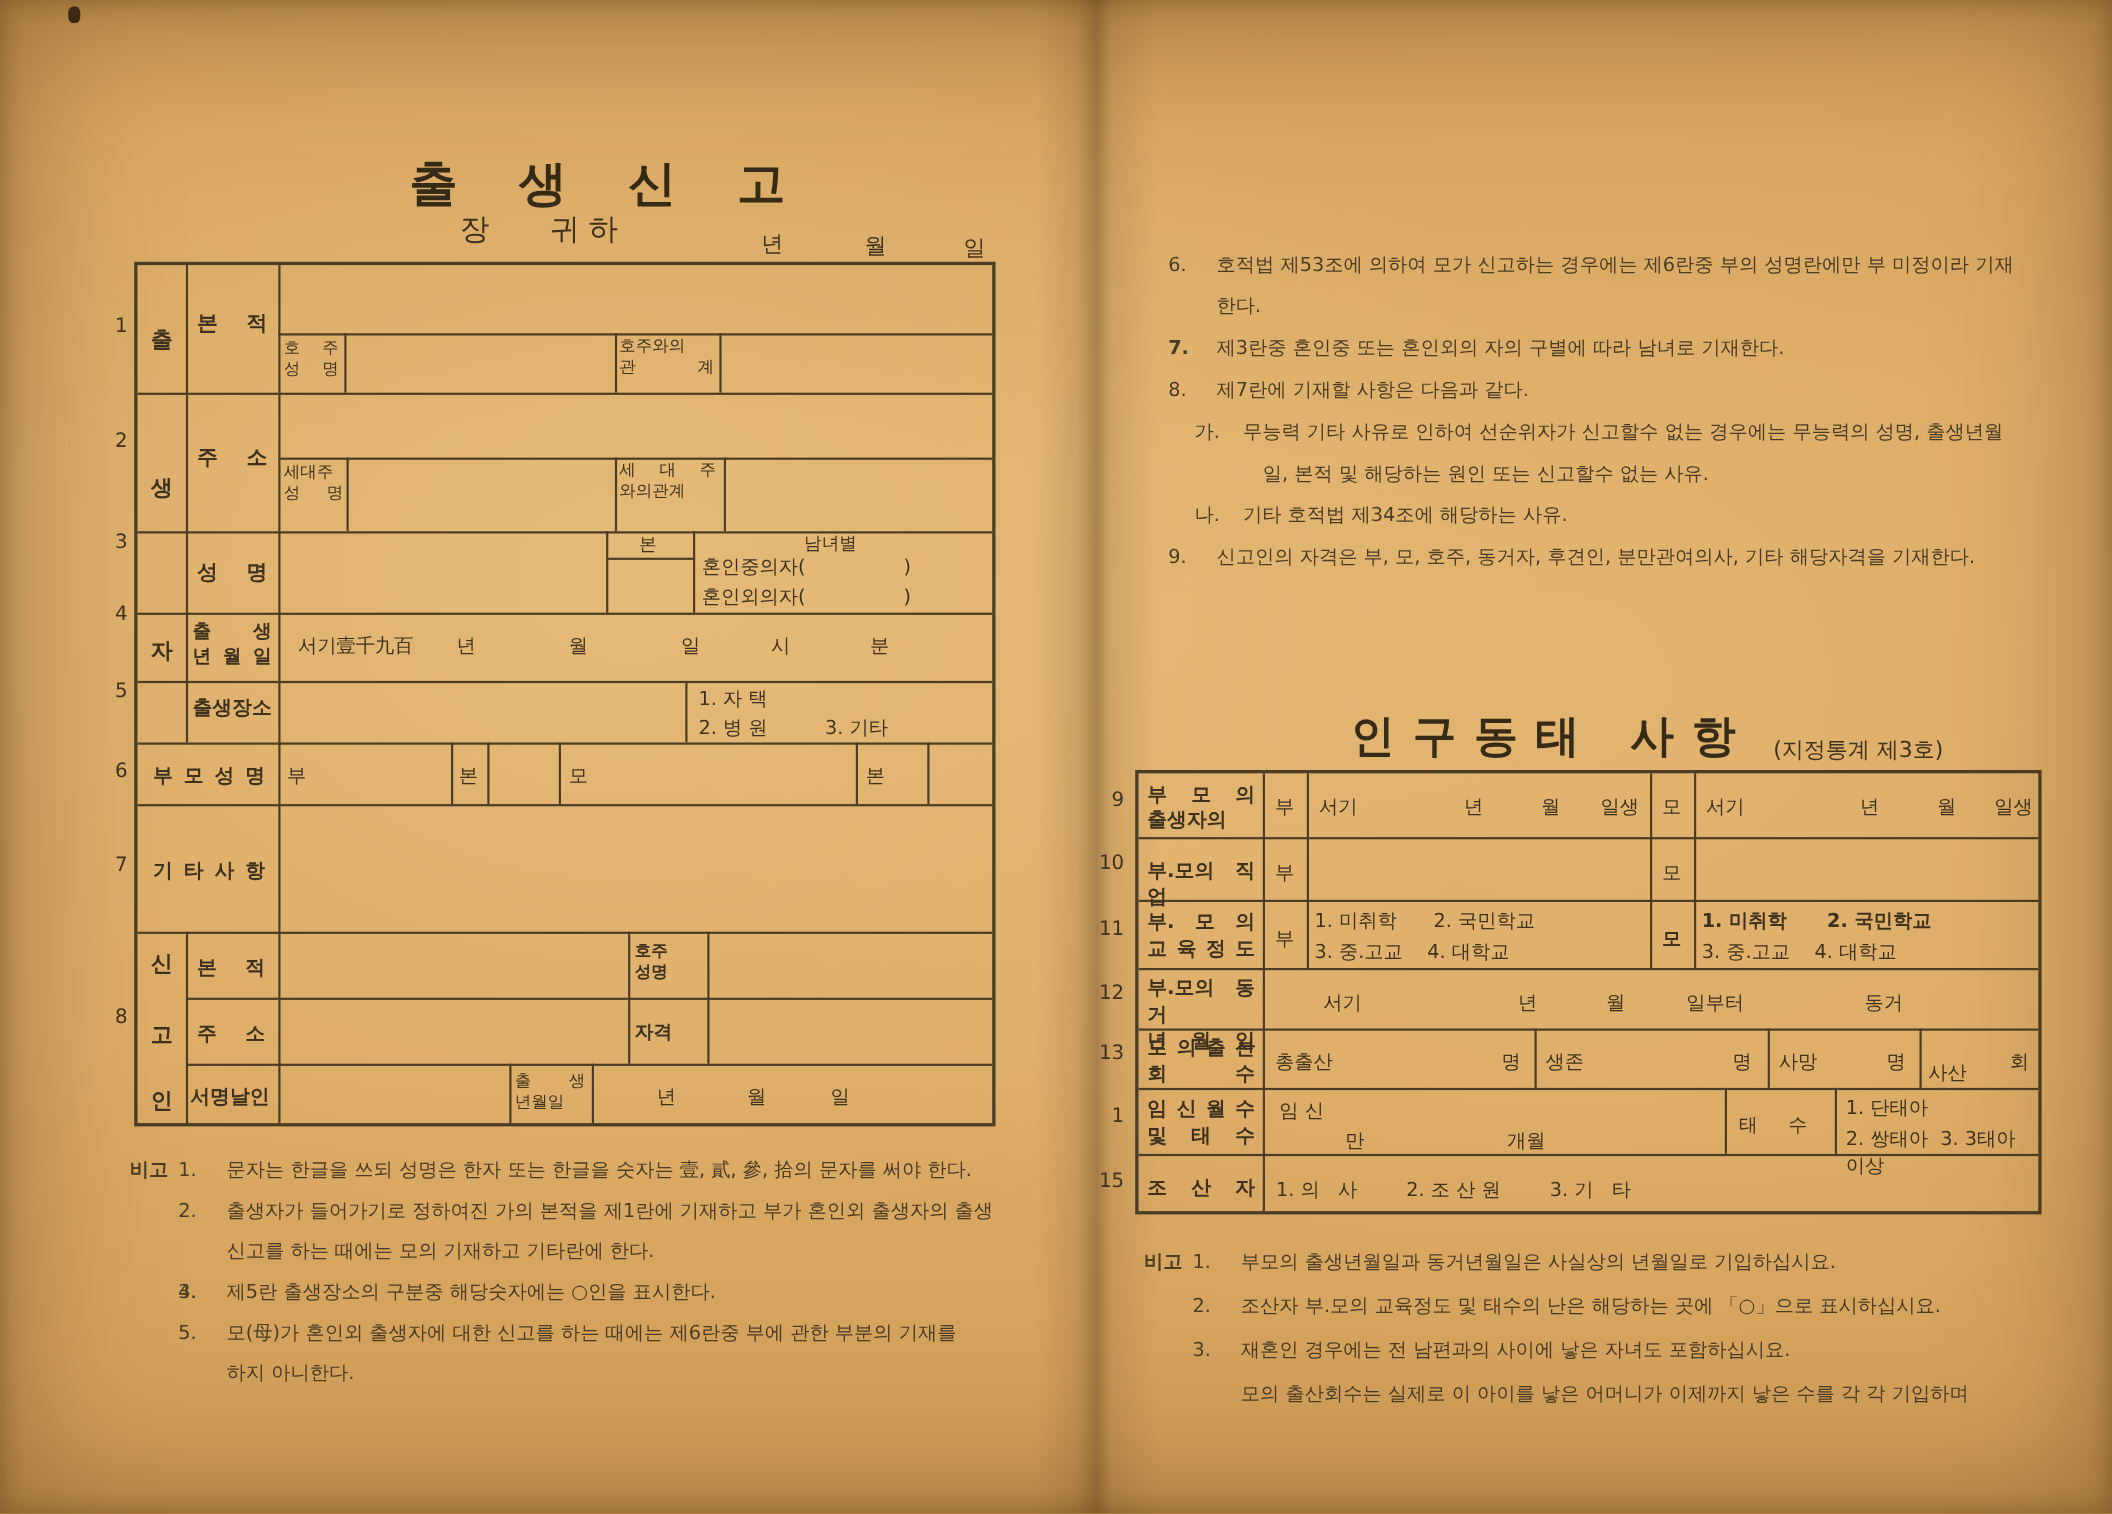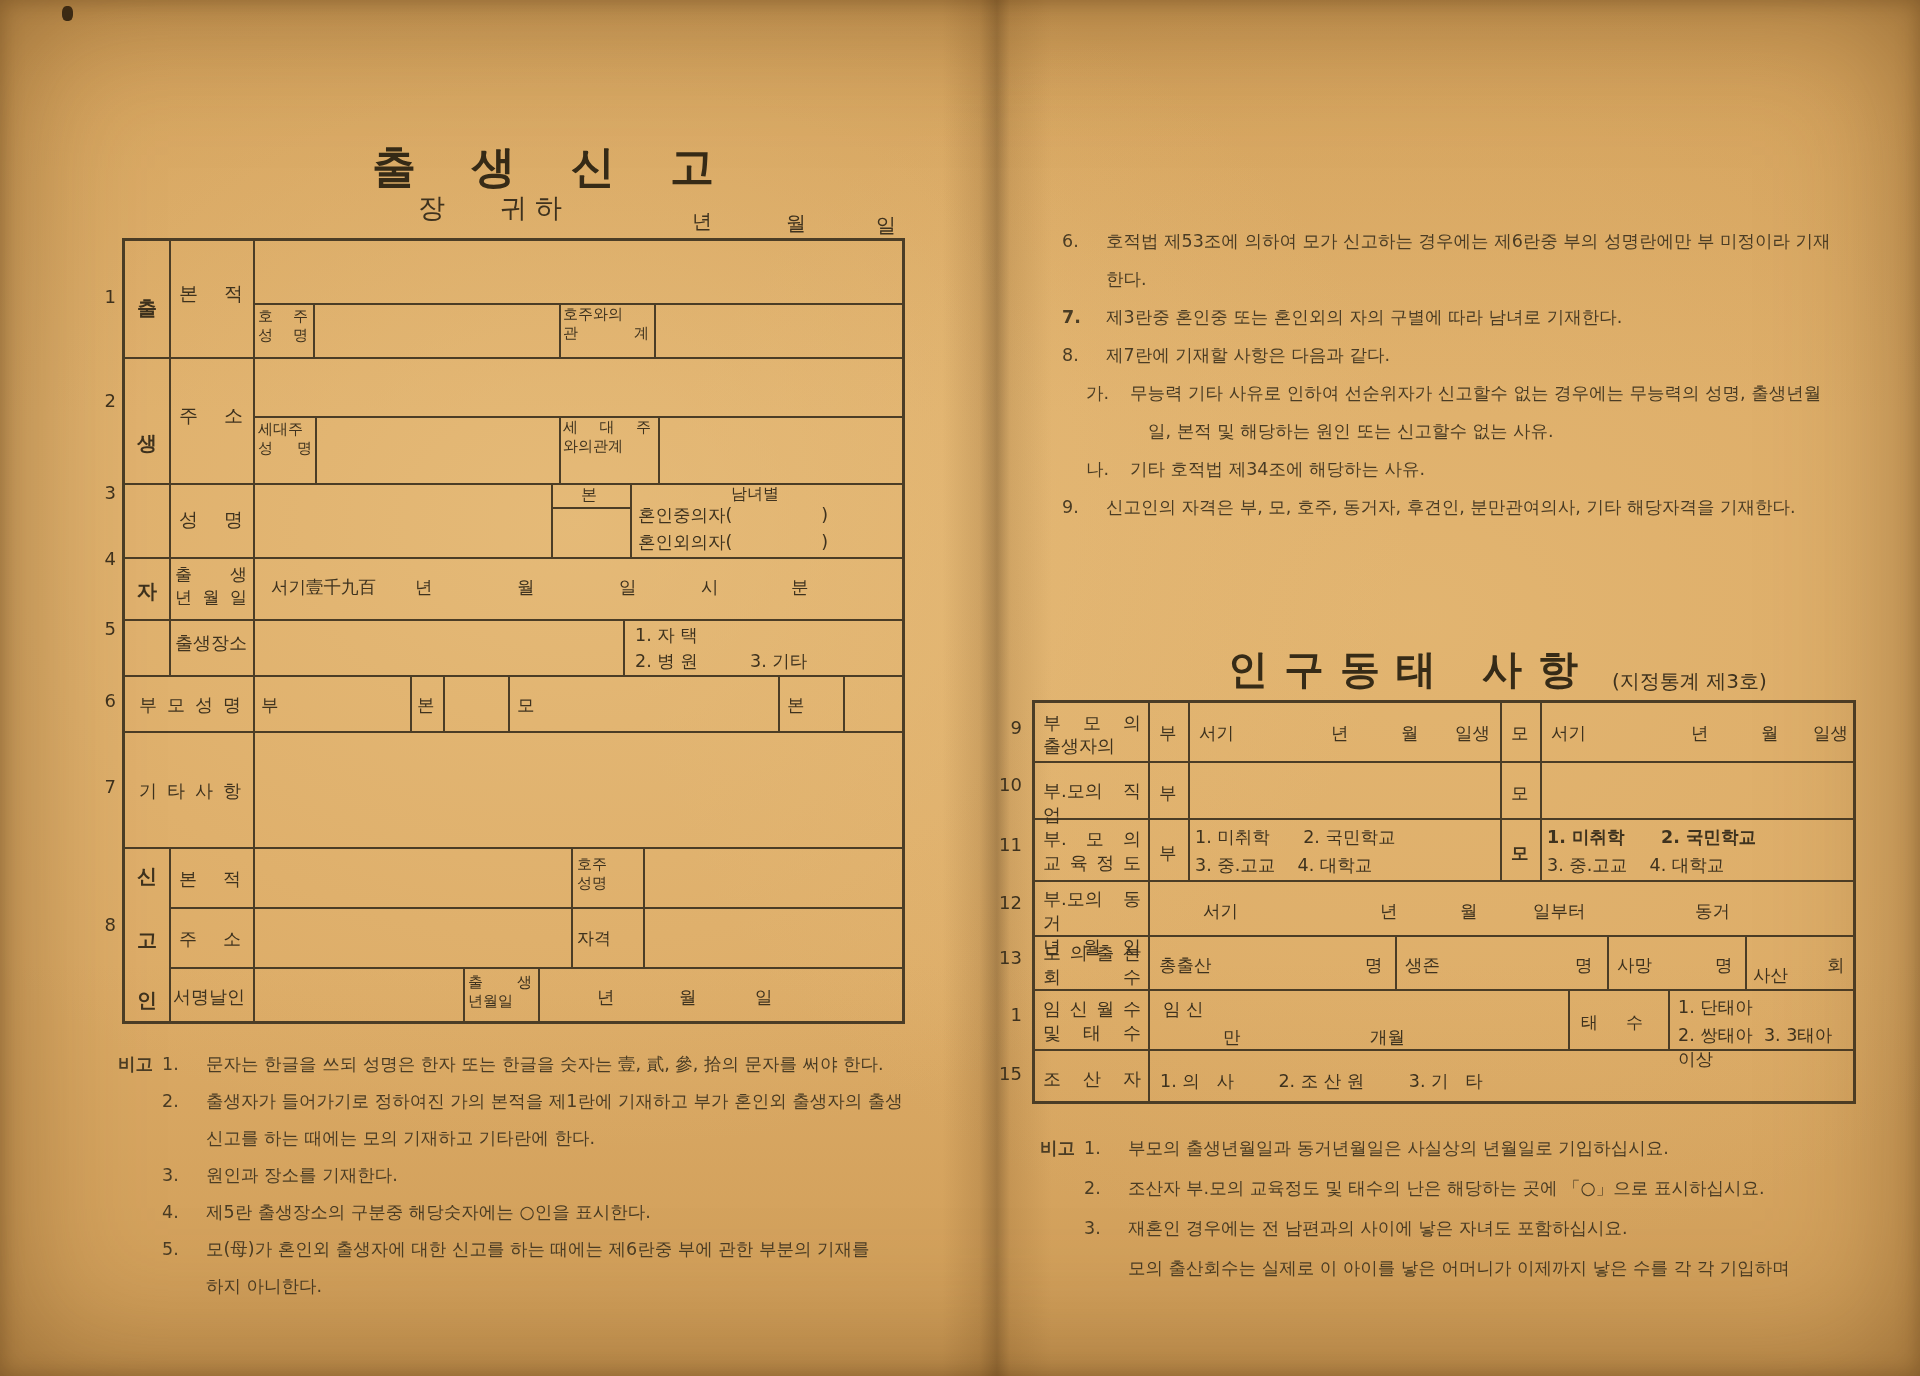--- a/index.html
+++ b/index.html
@@ -31,21 +31,21 @@
     position:absolute;left:942px;top:0;width:110px;height:1376px;pointer-events:none;
     background:linear-gradient(90deg, rgba(0,0,0,0) 0%, rgba(99,62,20,.16) 34%, rgba(62,37,10,.34) 50%, rgba(99,62,20,.14) 62%, rgba(0,0,0,0) 100%);
   }
   .blemish{position:absolute;background:#2e2416;border-radius:40%}
   .abs{position:absolute}
   .vl{position:absolute;width:1.6px;background:var(--line)}
   .hl{position:absolute;height:1.6px;background:var(--line)}
   .tbl{position:absolute;border:3px solid var(--line)}
   .jlabel{
     display:block;text-align:justify;text-align-last:justify;
-    white-space:pre-line;font-weight:normal;color:var(--ink);
+    white-space:pre-line;font-weight:bold;color:var(--ink);
   }
   .pre{white-space:pre-wrap}
   .small{font-size:15px;line-height:19px}
   .cell-t{position:absolute;font-size:17.5px;color:var(--ink)}
   .num{position:absolute;font-size:18px;color:var(--ink);text-align:right}
   .vchar{position:absolute;font-size:20px;font-weight:bold;color:var(--ink)}
   .notes{position:absolute;font-size:17.5px;line-height:37px;color:var(--ink-soft)}
   .notes .nhead{position:absolute;left:0;top:0;font-weight:bold}
   .note{position:relative;padding-left:88px}
   .note .nnum{position:absolute;left:44px}
@@ -189,21 +189,20 @@
       <span class="nnum">1.</span>
       <div>문자는 한글을 쓰되 성명은 한자 또는 한글을 숫자는 壹, 貳, 參, 拾의 문자를 써야 한다.</div>
     </div>
     <div class="note">
       <span class="nnum">2.</span>
       <div>출생자가 들어가기로 정하여진 가의 본적을 제1란에 기재하고 부가 혼인외 출생자의 출생</div>
       <div>신고를 하는 때에는 모의 기재하고 기타란에 한다.</div>
     </div>
     <div class="note">
       <span class="nnum">3.</span>
-      <div>원인과 장소를 기재한다.</div>
     </div>
     <div class="note">
       <span class="nnum">4.</span>
       <div>제5란 출생장소의 구분중 해당숫자에는 ○인을 표시한다.</div>
     </div>
     <div class="note">
       <span class="nnum">5.</span>
       <div>모(母)가 혼인외 출생자에 대한 신고를 하는 때에는 제6란중 부에 관한 부분의 기재를</div>
       <div>하지 아니한다.</div>
     </div>

